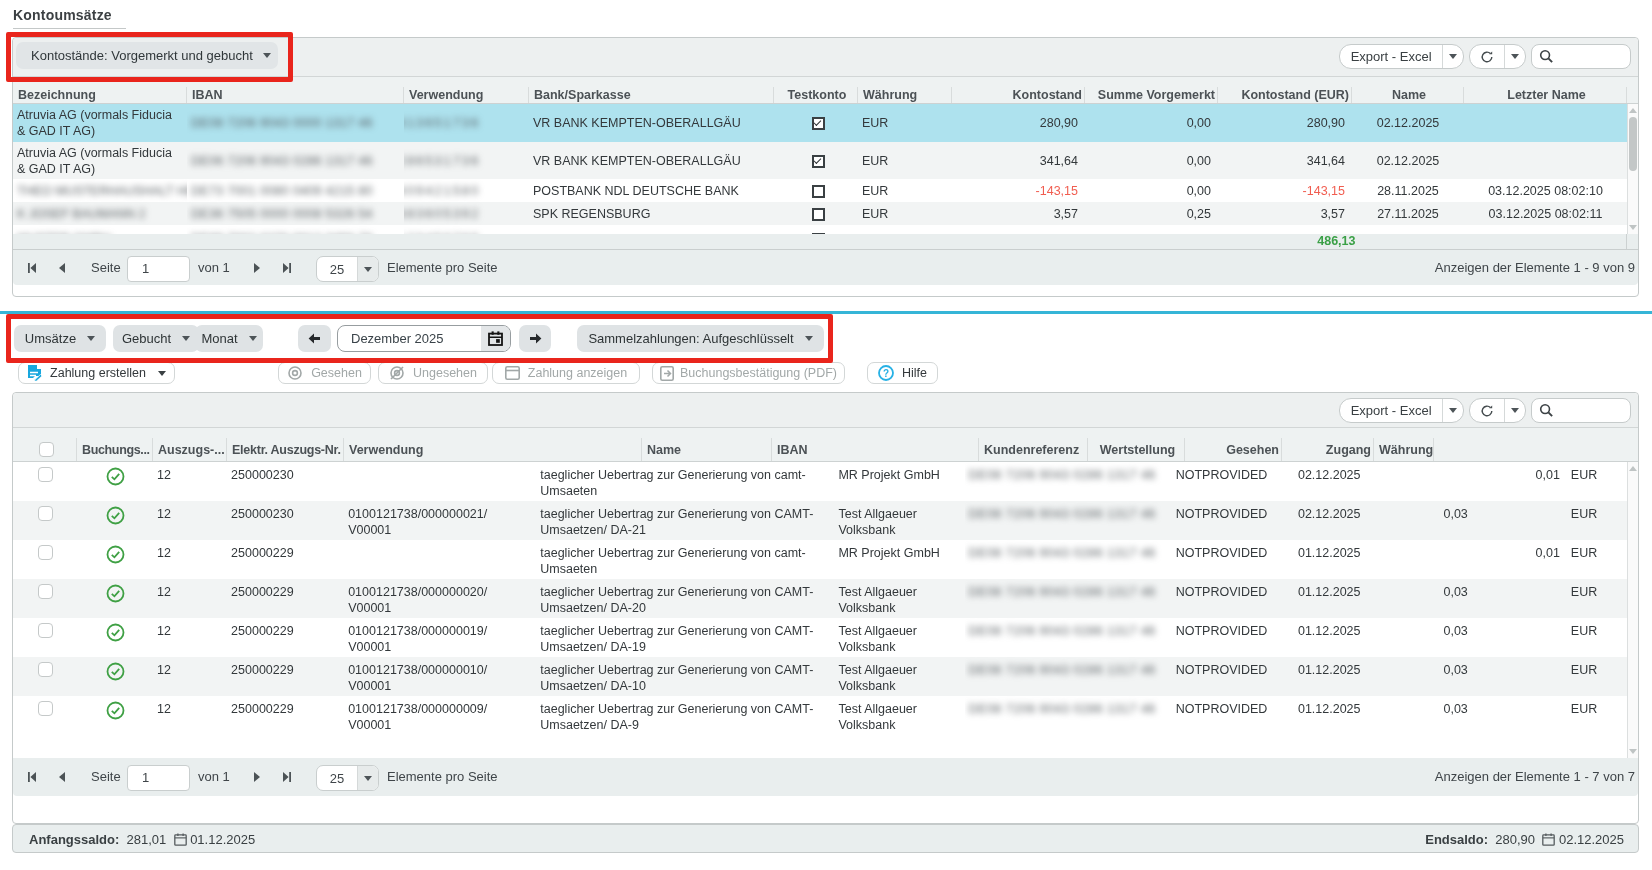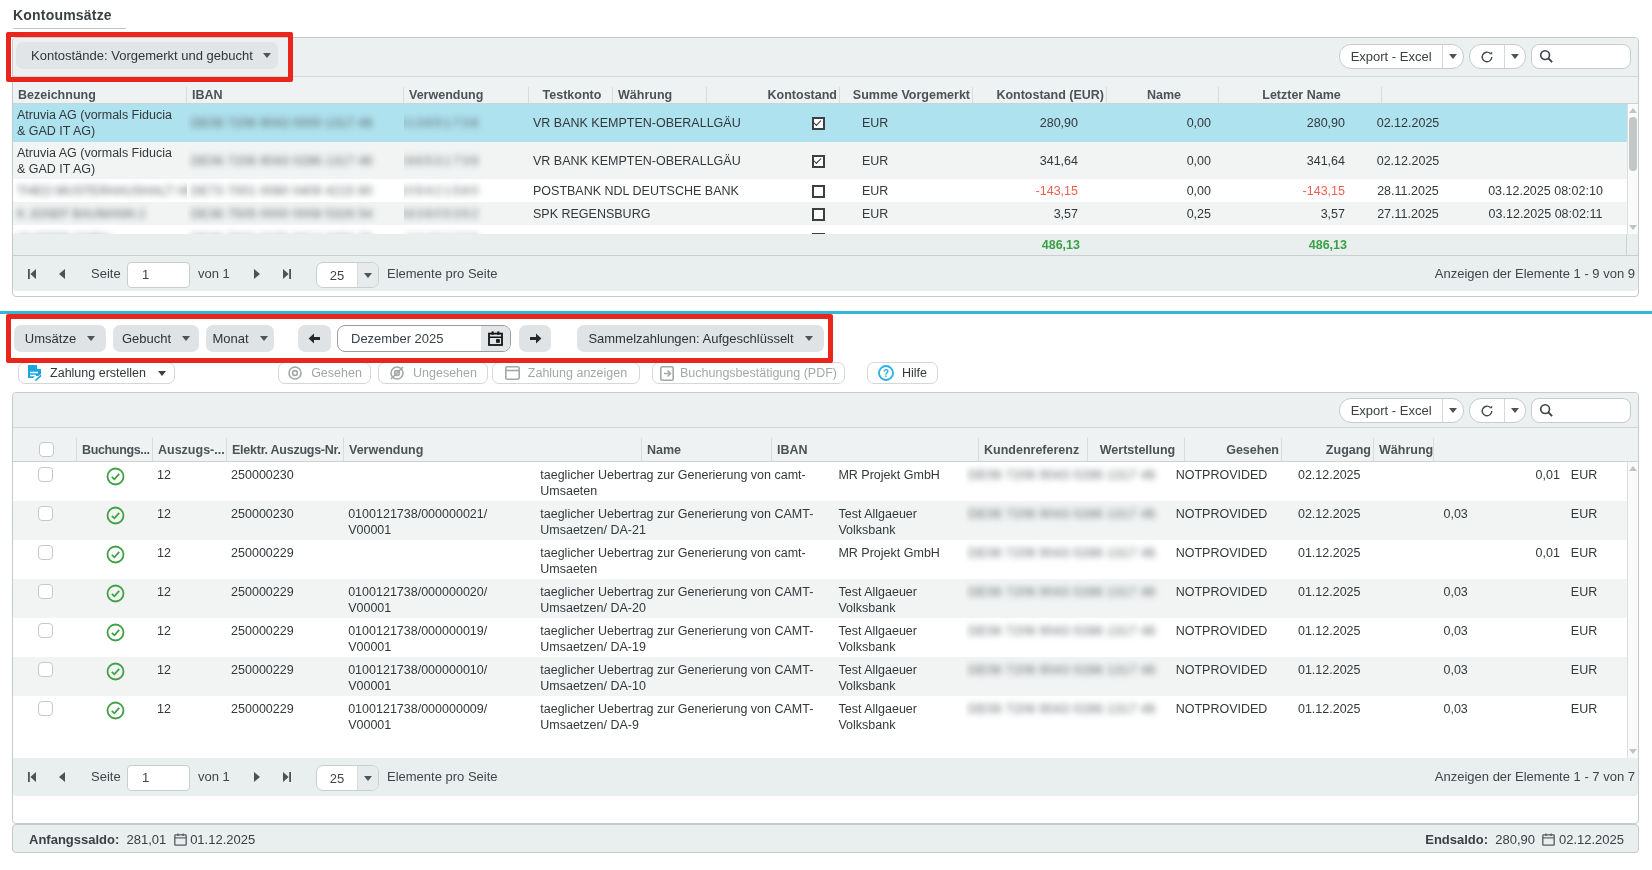--- a/index.html
+++ b/index.html
@@ -122,20 +122,21 @@
       <svg width="15" height="15" viewBox="0 0 16 16" style="margin-left:7px;">
           <circle cx="6.5" cy="6.5" r="4.7" fill="none" stroke="#3c4245" stroke-width="1.7"></circle>
           <path d="M10 10 L14 14" stroke="#3c4245" stroke-width="2"></path>
         </svg>
     </div>
   </div>
   <div class="ghead" style="height:27px;">
     <div class="hc" style="width:174px;">Bezeichnung</div>
     <div class="hc" style="width:217px;">IBAN</div>
     <div class="hc" style="width:125px;">Verwendung</div>
+    <div class="hc" style="width:245px;">Bank/Sparkasse</div>
     <div class="hc c" style="width:84px;">Testkonto</div>
     <div class="hc" style="width:94px;">Währung</div>
     <div class="hc r" style="width:133px;">Kontostand</div>
     <div class="hc r" style="width:133px;">Summe Vorgemerkt</div>
     <div class="hc r" style="width:134px;">Kontostand (EUR)</div>
     <div class="hc c" style="width:112px;">Name</div>
     <div class="hc c" style="width:163px;">Letzter Name</div>
     <div class="hc last" style="flex:1;"></div>
   </div>
   <div class="gbody" style="height:130px;">
@@ -220,21 +221,21 @@
         <td class="c"></td>
       </tr>
     </tbody>
       </table>
     <div class="vsb" style="right:0; top:0; width:11px; height:130px;">
       <div class="sbarrow up" style="left:1px; top:4px;"></div>
       <div class="thumb" style="top:13px; height:54px;"></div>
       <div class="sbarrow dn" style="left:1px; bottom:4px;"></div>
     </div>
   </div>
-  <div class="gsum" style="height:22px;">
+  <div class="gsum" style="height:16px;flex-direction:column;">
     <div class="sc grn" style="width:1074px; text-align:right;">486,13</div>
     <div class="sc grn" style="width:267px; text-align:right;">486,13</div>
     <div style="position:absolute; right:11px; top:0; bottom:0; border-left:1px solid #ccd1d1;"></div>
   </div>
   <div class="gpager" style="height:35px;">
     <svg style="left:14px; top:13px;" width="9" height="10" viewBox="0 0 9 10">
         <path d="M1 0 h1.8 v10 h-1.8 Z M9 0 L3.4 5 L9 10 Z" fill="#4c5356"></path>
       </svg>
     <svg style="left:45px; top:13px;" width="7" height="10" viewBox="0 0 7 10">
         <path d="M7 0 L1 5 L7 10 Z" fill="#4c5356"></path>
@@ -256,21 +257,21 @@
     </div>
     <div style="left:374px; top:10px;">Elemente pro Seite</div>
     <div style="right:3px; top:10px;">Anzeigen der Elemente 1 - 9 von 9</div>
   </div>
 </div>
 
 <div class="teal"></div>
 
 <div class="t2btn" style="left:14px; width:92px;">Umsätze<span class="caret"></span></div>
 <div class="t2btn" style="left:113px; width:86px;">Gebucht<span class="caret"></span></div>
-<div class="t2btn" style="left:206px; width:68px;">Monat<span class="caret"></span></div>
+<div class="t2btn" style="left:195px; width:68px;">Monat<span class="caret"></span></div>
 <div class="t2btn" style="left:298px; width:33px;">
   <svg width="13" height="11" viewBox="0 0 13 11">
       <path d="M12 4 h-6 v-3.4 l-5.4 4.9 5.4 4.9 v-3.4 h6 z" fill="#26292c"></path>
     </svg>
 </div>
 <div class="abs" style="left:337px; top:325px; width:174px; height:27px; background:#fff; border:1px solid #979da0; border-radius:8px; display:flex; align-items:center; overflow:hidden;">
   <div style="flex:1; padding-left:13px; font-size:13px; color:#3a4349;">Dezember 2025</div>
   <div style="width:29px; align-self:stretch; background:#e3e6e8; display:flex; align-items:center; justify-content:center;">
     <svg width="15" height="15" viewBox="0 0 15 15">
         <rect x="1" y="2.6" width="13" height="11.4" fill="none" stroke="#141414" stroke-width="1.8"></rect>

